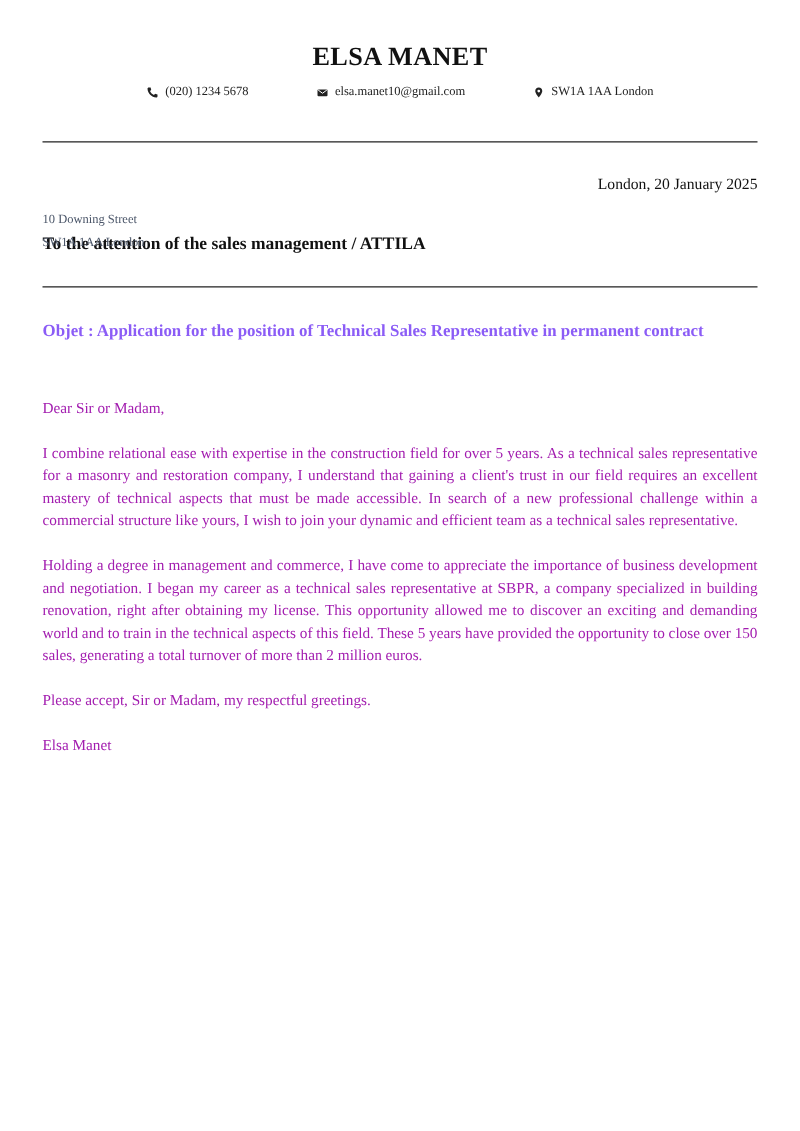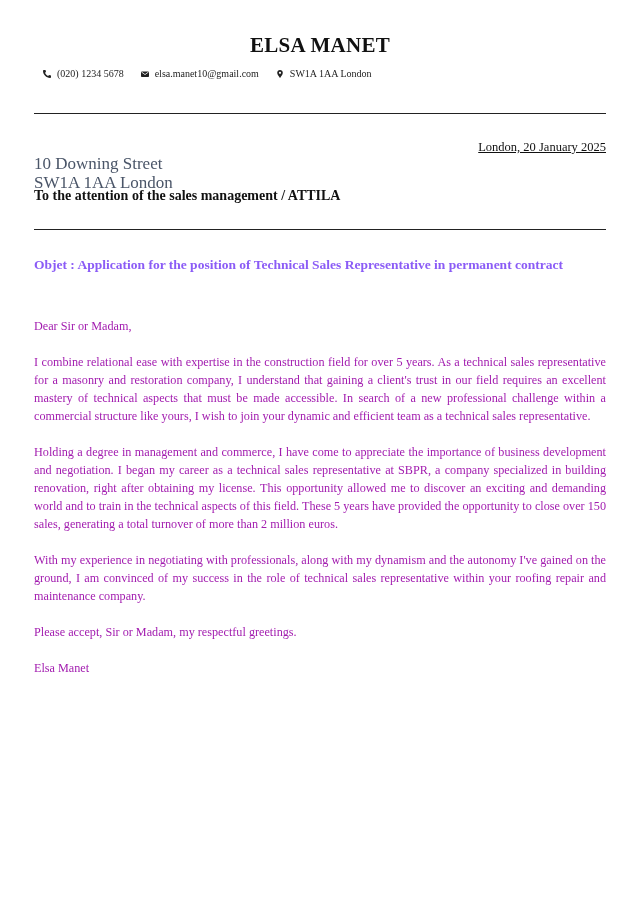--- a/index.html
+++ b/index.html
@@ -30,22 +30,24 @@
       font-weight: bold;
       letter-spacing: 0.3px;
       color: #111;
     }
     .contact {
       position: absolute;
       top: 68px;
       left: 0;
       width: 572px;
       display: flex;
+      justify-content: center;
       font-size: 10px;
       color: #222;
+      gap: 38px;
     }
     .contact-item {
       display: flex;
       align-items: center;
       margin: 0 8px;
     }
     .contact-item .icon {
       display: inline-block;
       width: 10px;
       height: 10px;
@@ -68,27 +70,26 @@
       font-weight: bold;
       color: #111;
       margin-top: 48px;
     }
     .date {
       position: absolute;
       top: 140px;
       right: 0;
       font-size: 12.5px;
       color: #111;
-      text-decoration: underline;
     }
     .address {
       position: absolute;
-      top: 154px;
+      top: 166px;
       left: 0;
-      font-size: 17px;
+      font-size: 10px;
       line-height: 19px;
       color: #4a5568;
     }
     .subject {
       position: absolute;
       top: 256px;
       left: 0;
       width: 572px;
       font-size: 13.5px;
       font-weight: bold;
@@ -157,18 +158,17 @@
   </div>
 
   <div class="rule rule-2"></div>
 
   <div class="subject">Objet : Application for the position of Technical Sales Representative in permanent contract</div>
 
   <div class="body-text">
     <p>Dear Sir or Madam,</p>
     <p>I combine relational ease with expertise in the construction field for over 5 years. As a technical sales representative for a masonry and restoration company, I understand that gaining a client's trust in our field requires an excellent mastery of technical aspects that must be made accessible. In search of a new professional challenge within a commercial structure like yours, I wish to join your dynamic and efficient team as a technical sales representative.</p>
     <p>Holding a degree in management and commerce, I have come to appreciate the importance of business development and negotiation. I began my career as a technical sales representative at SBPR, a company specialized in building renovation, right after obtaining my license. This opportunity allowed me to discover an exciting and demanding world and to train in the technical aspects of this field. These 5 years have provided the opportunity to close over 150 sales, generating a total turnover of more than 2 million euros.</p>
-    <p>With my experience in negotiating with professionals, along with my dynamism and the autonomy I've gained on the ground, I am convinced of my success in the role of technical sales representative within your roofing repair and maintenance company.</p>
     <p>Please accept, Sir or Madam, my respectful greetings.</p>
     <p>Elsa Manet</p>
   </div>
 
 </div>
 
 </body></html>

